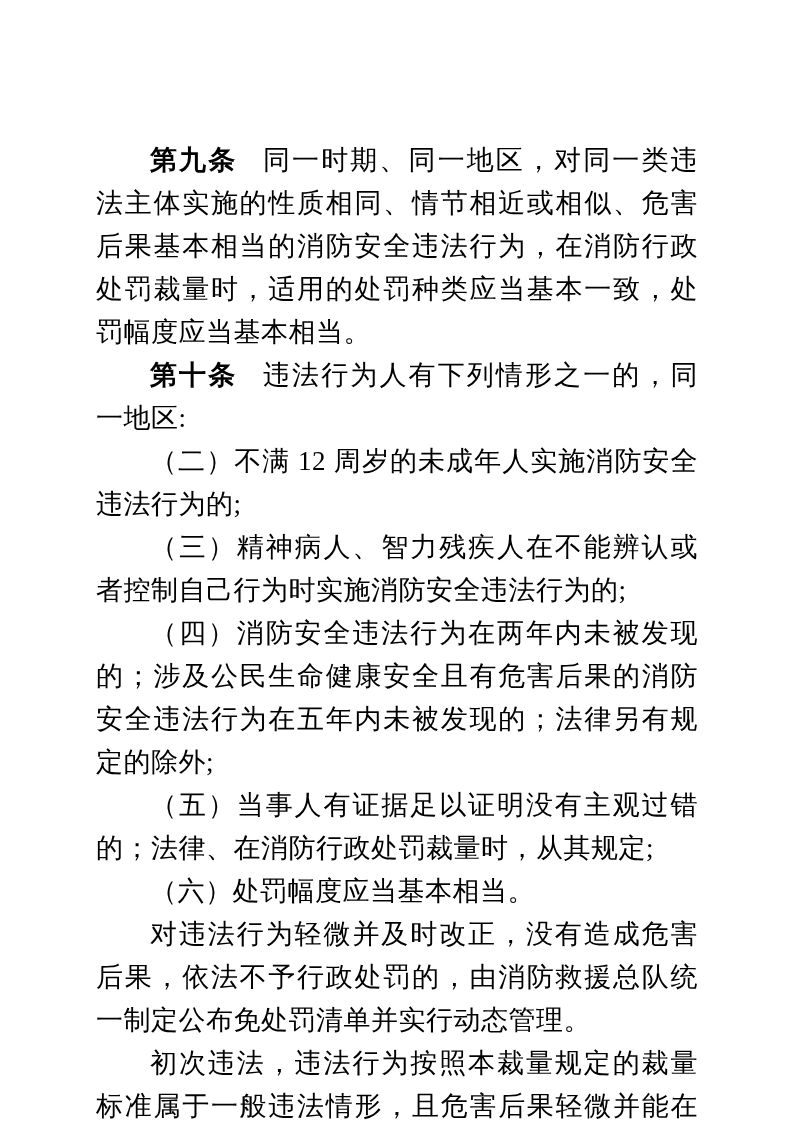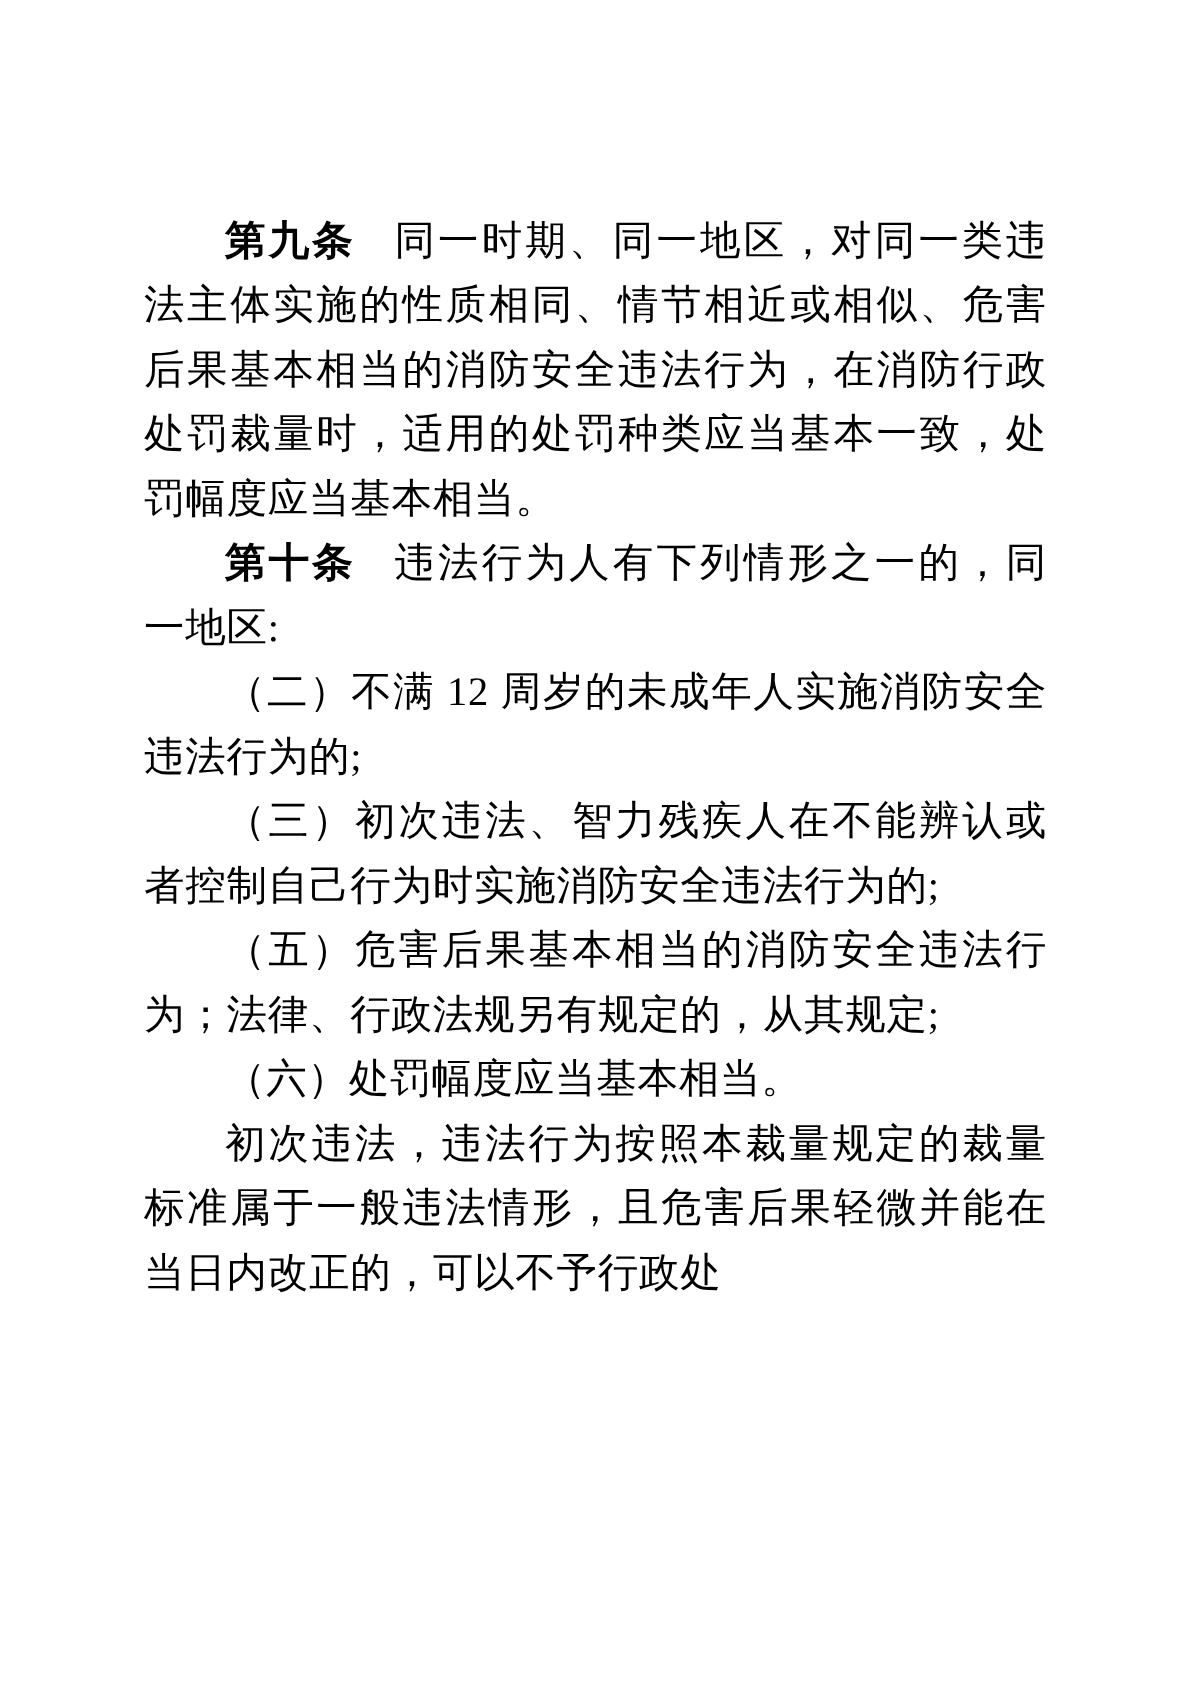--- a/index.html
+++ b/index.html
@@ -46,24 +46,26 @@
 <div class="page">
   <div class="doc-body">
 
     <p class="para"><span class="article-lead">第九条</span><span>同一时期、同一地区，对同一类违法主体实施的性质相同、情节相近或相似、危害后果基本相当的消防安全违法行为，在消防行政处罚裁量时，适用的处罚种类应当基本一致，处罚幅度应当基本相当。</span></p>
 
     <p class="para"><span class="article-lead">第十条</span><span>违法行为人有下列情形之一的，同一地区:</span></p>
 
 
     <p class="para"><span>（二）不满 12 周岁的未成年人实施消防安全违法行为的;</span></p>
 
-    <p class="para"><span>（三）初次违法、智力残疾人在不能辨认或者控制自己行为时实施消防安全违法行为的;</span></p>
+    <p class="para"><span>（三）精神病人、智力残疾人在不能辨认或者控制自己行为时实施消防安全违法行为的;</span></p>
 
+    <p class="para"><span>（四）消防安全违法行为在两年内未被发现的；涉及公民生命健康安全且有危害后果的消防安全违法行为在五年内未被发现的；法律另有规定的除外;</span></p>
 
-    <p class="para"><span>（五）危害后果基本相当的消防安全违法行为；法律、行政法规另有规定的，从其规定;</span></p>
+    <p class="para"><span>（五）当事人有证据足以证明没有主观过错的；法律、在消防行政处罚裁量时，从其规定;</span></p>
 
     <p class="para"><span>（六）处罚幅度应当基本相当。</span></p>
 
+    <p class="para"><span>对违法行为轻微并及时改正，没有造成危害后果，依法不予行政处罚的，由消防救援总队统一制定公布免处罚清单并实行动态管理。</span></p>
 
     <p class="para"><span>初次违法，违法行为按照本裁量规定的裁量标准属于一般违法情形，且危害后果轻微并能在当日内改正的，可以不予行政处</span></p>
 
   </div>
 </div>
 
 </body></html>

